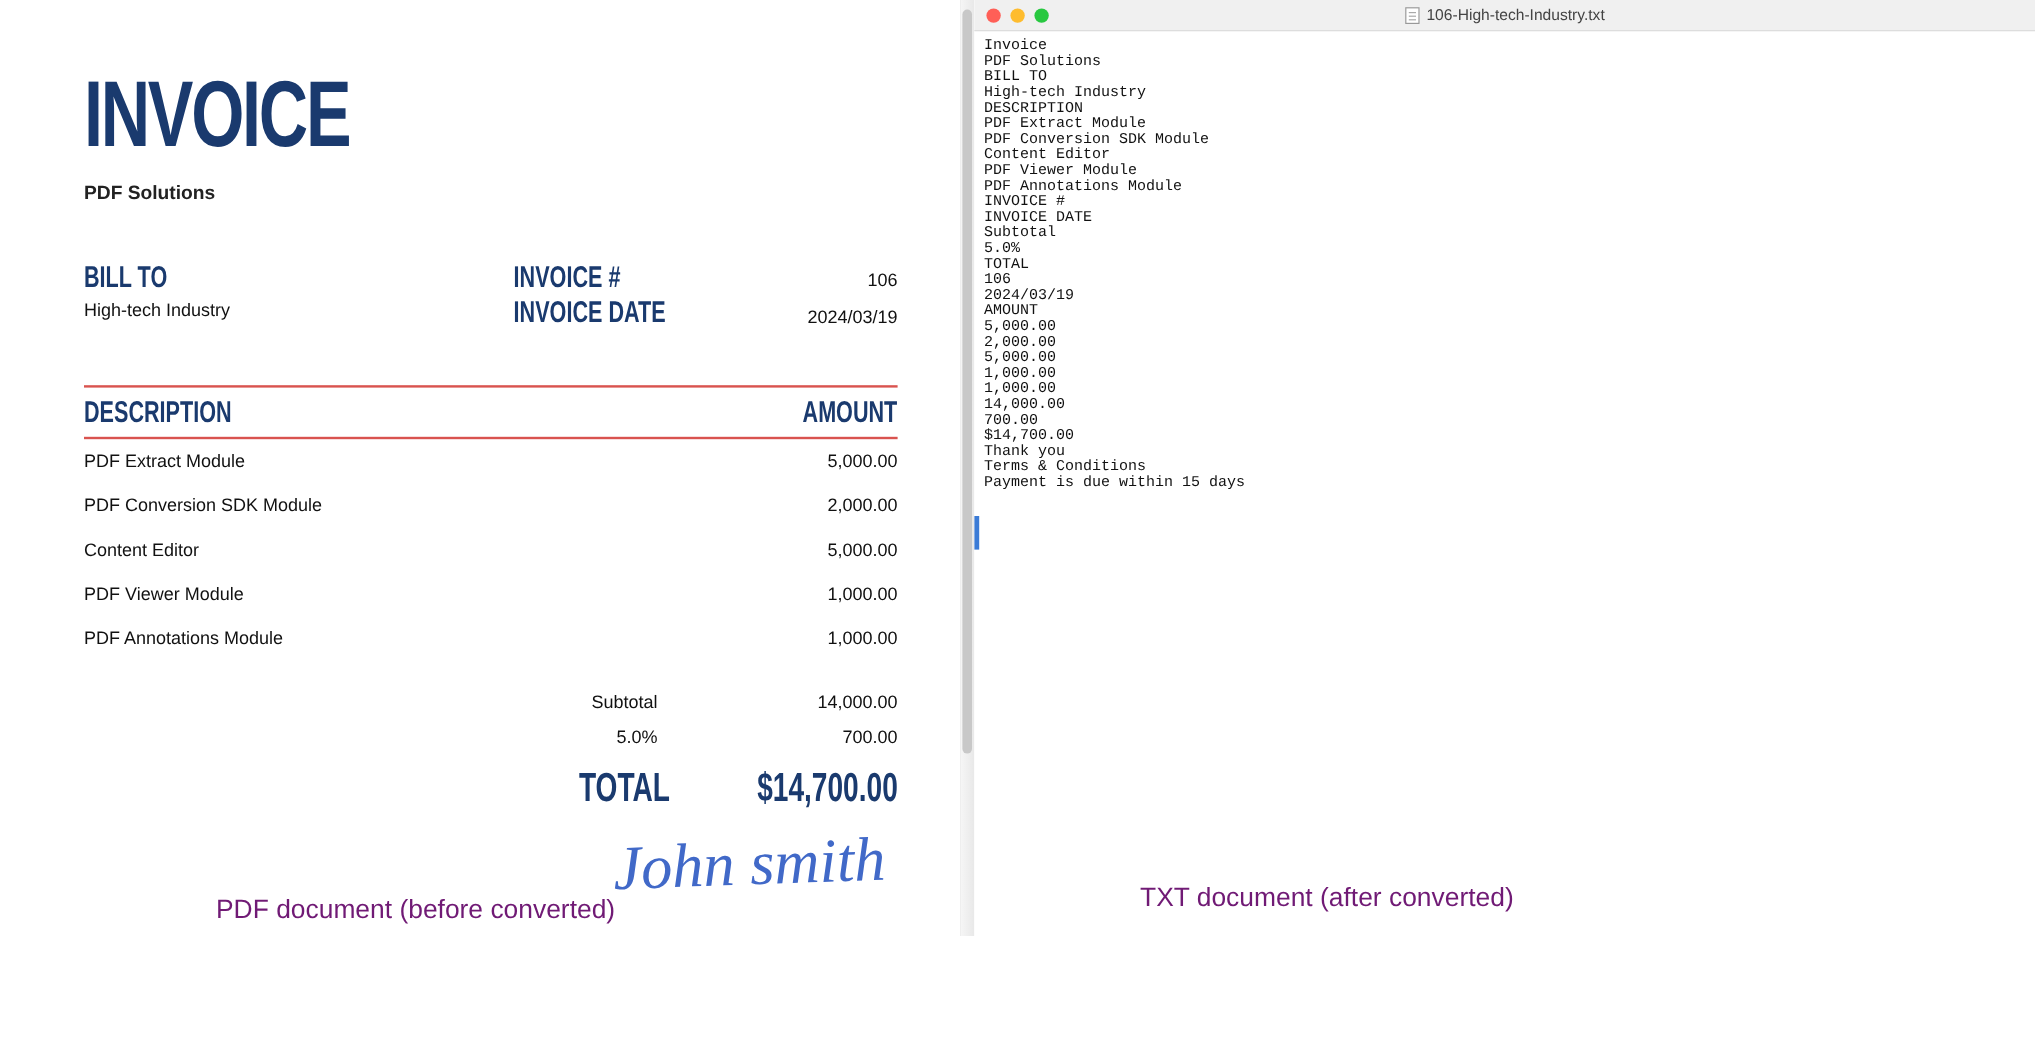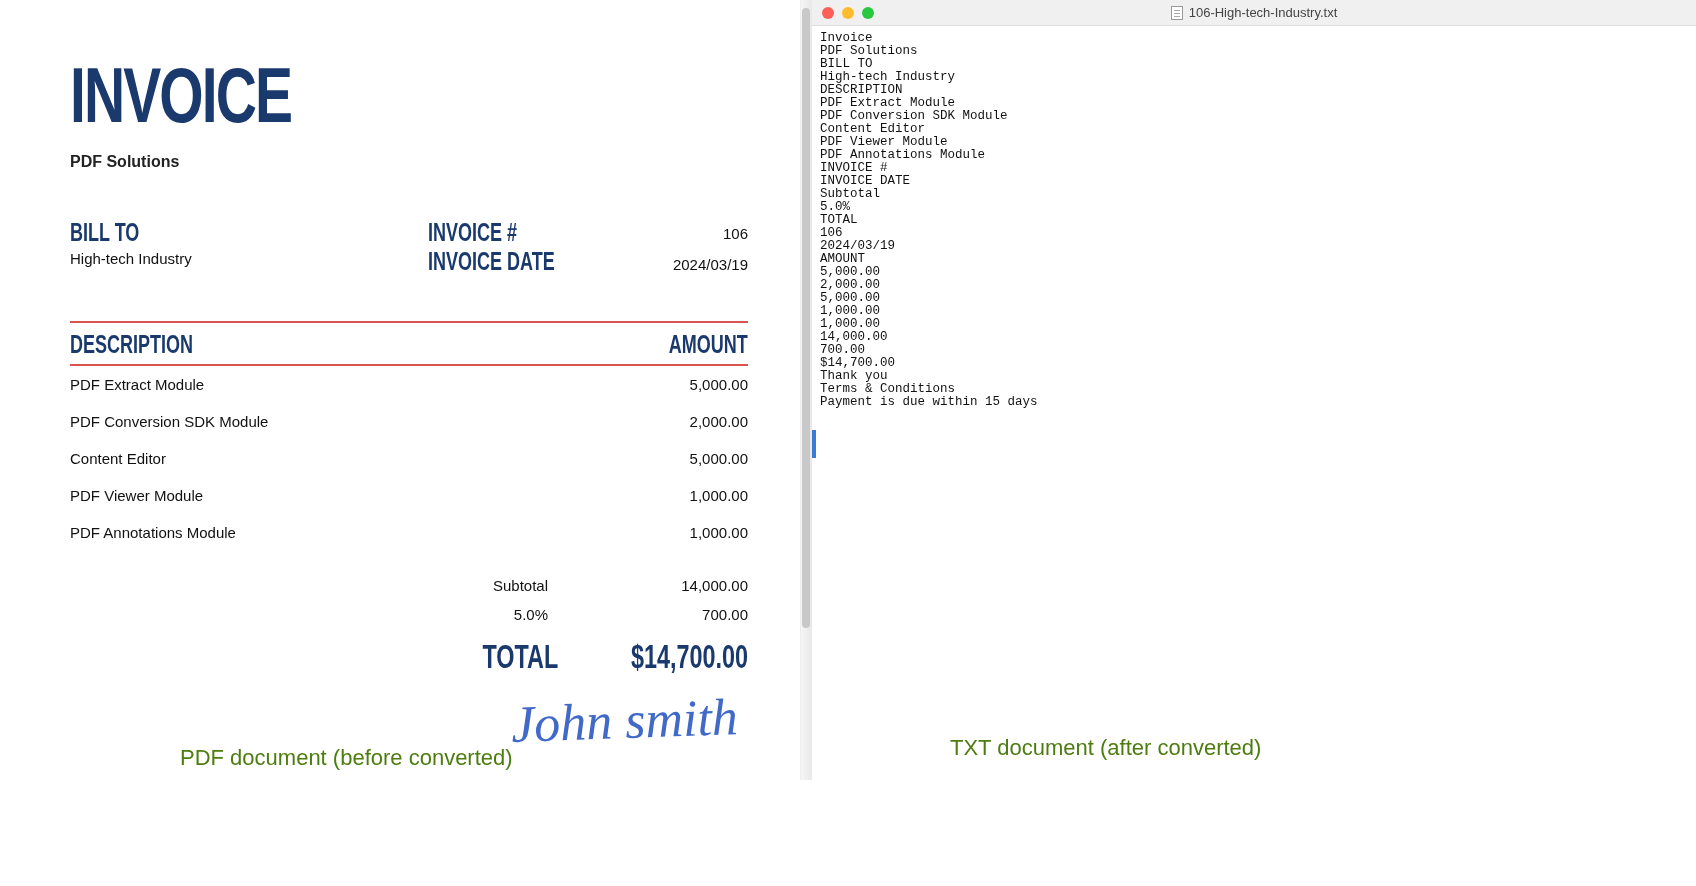--- a/index.html
+++ b/index.html
@@ -172,21 +172,21 @@
   white-space:pre;
 }
 
 .txt-accent {
   position:absolute; left:812px; top:430px;
   width:4px; height:28px; background:#3b7bd6;
 }
 
 .caption {
   position:absolute;
-  font-size:22px; color:#4d7c0f;
+  font-size:22px; color:#701a75;
   font-family:Arial,sans-serif;
 }
 .caption-left { left:180px; top:745px; }
 .caption-right { left:950px; top:735px;text-align:center; }
 </style>
 </head>
 <body>
 
 <div class="pdf-panel">
   <div class="invoice-title">INVOICE</div>

